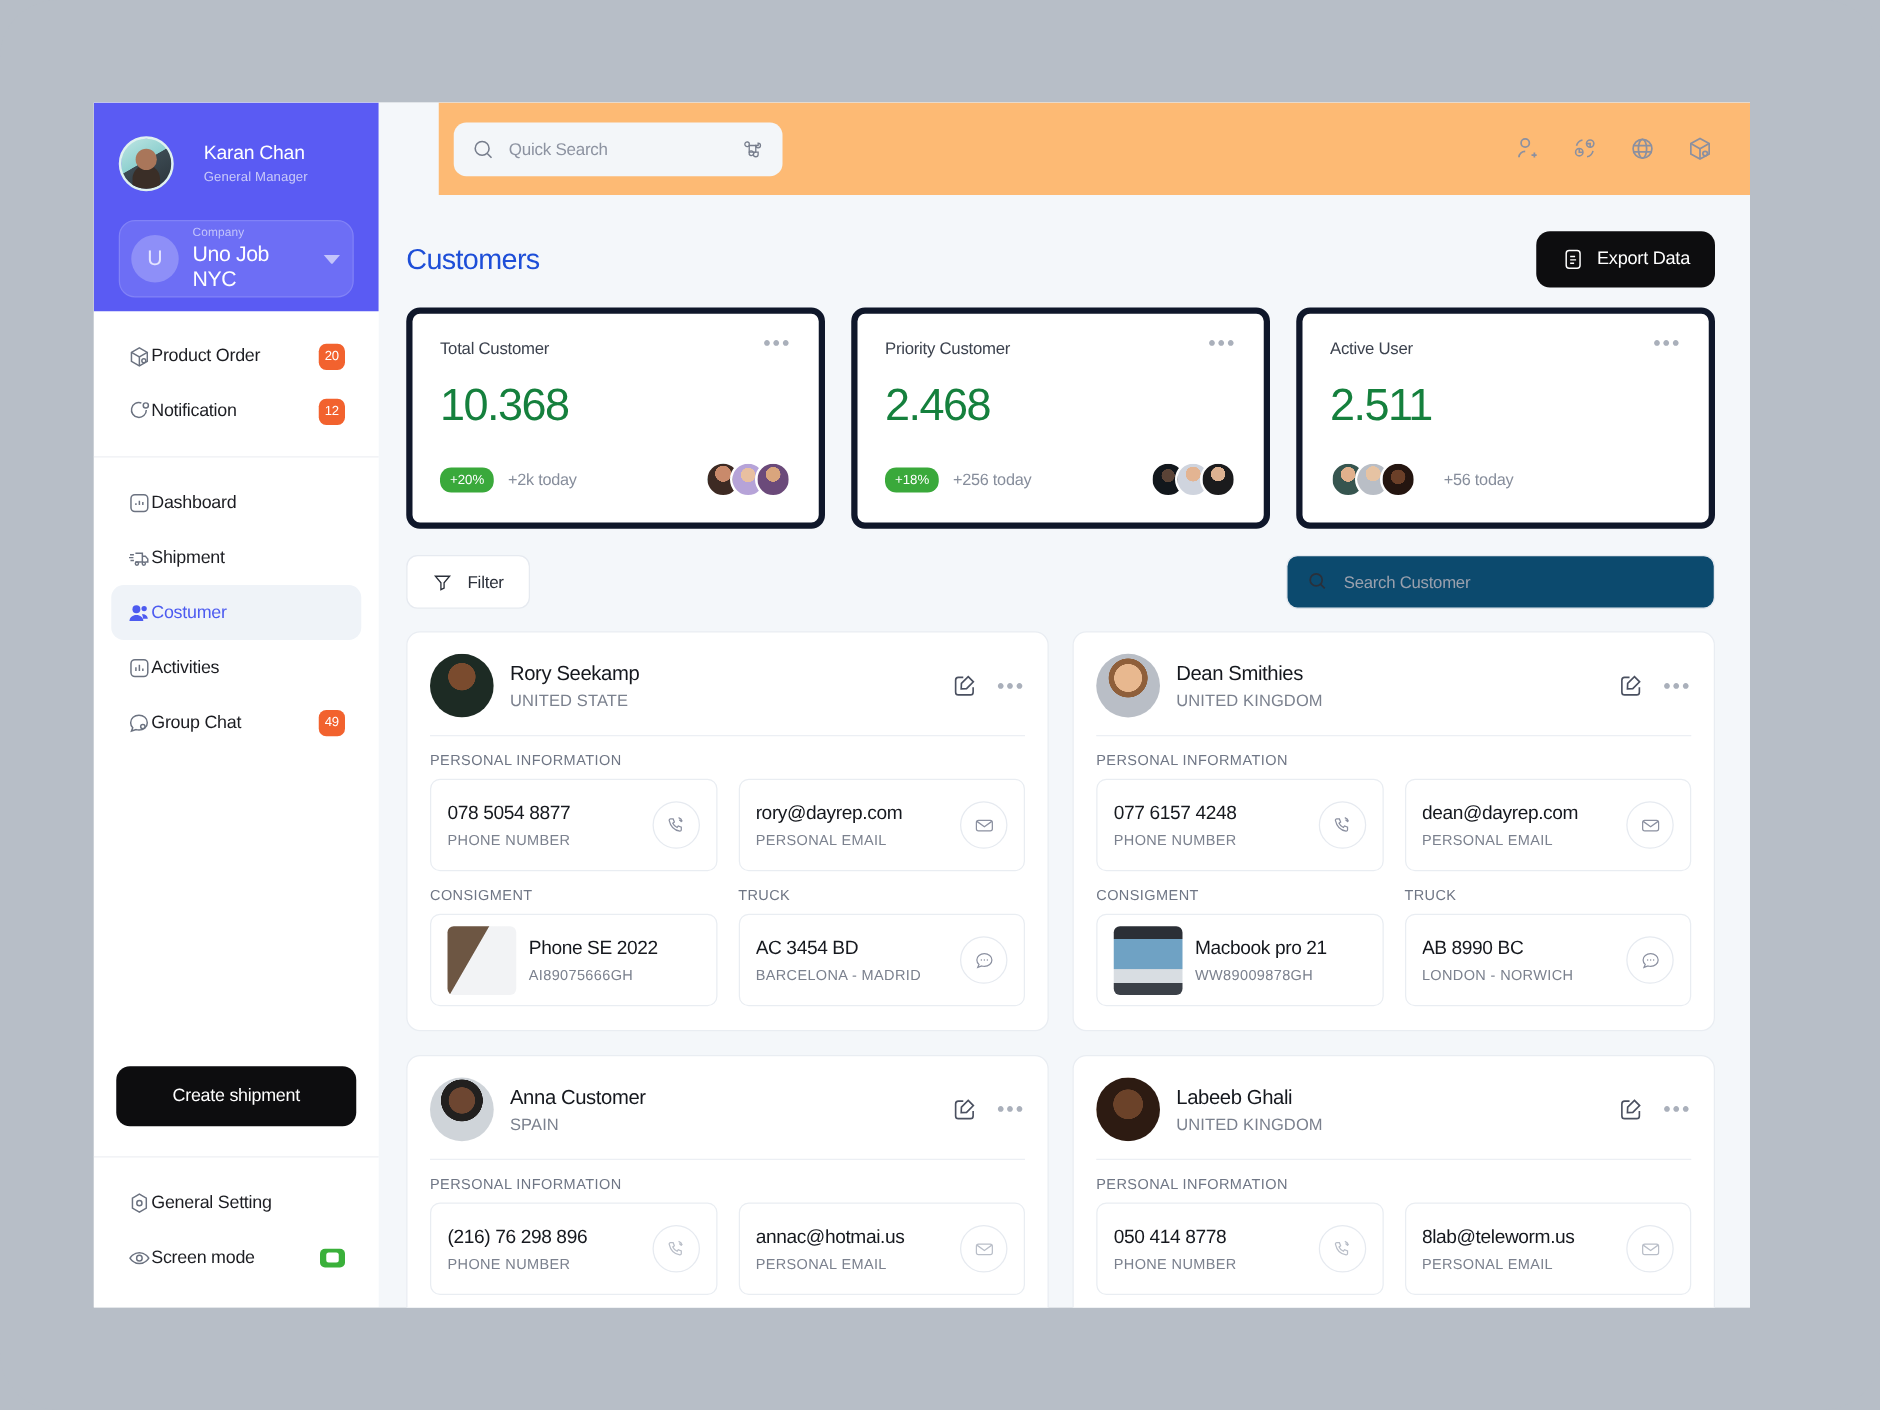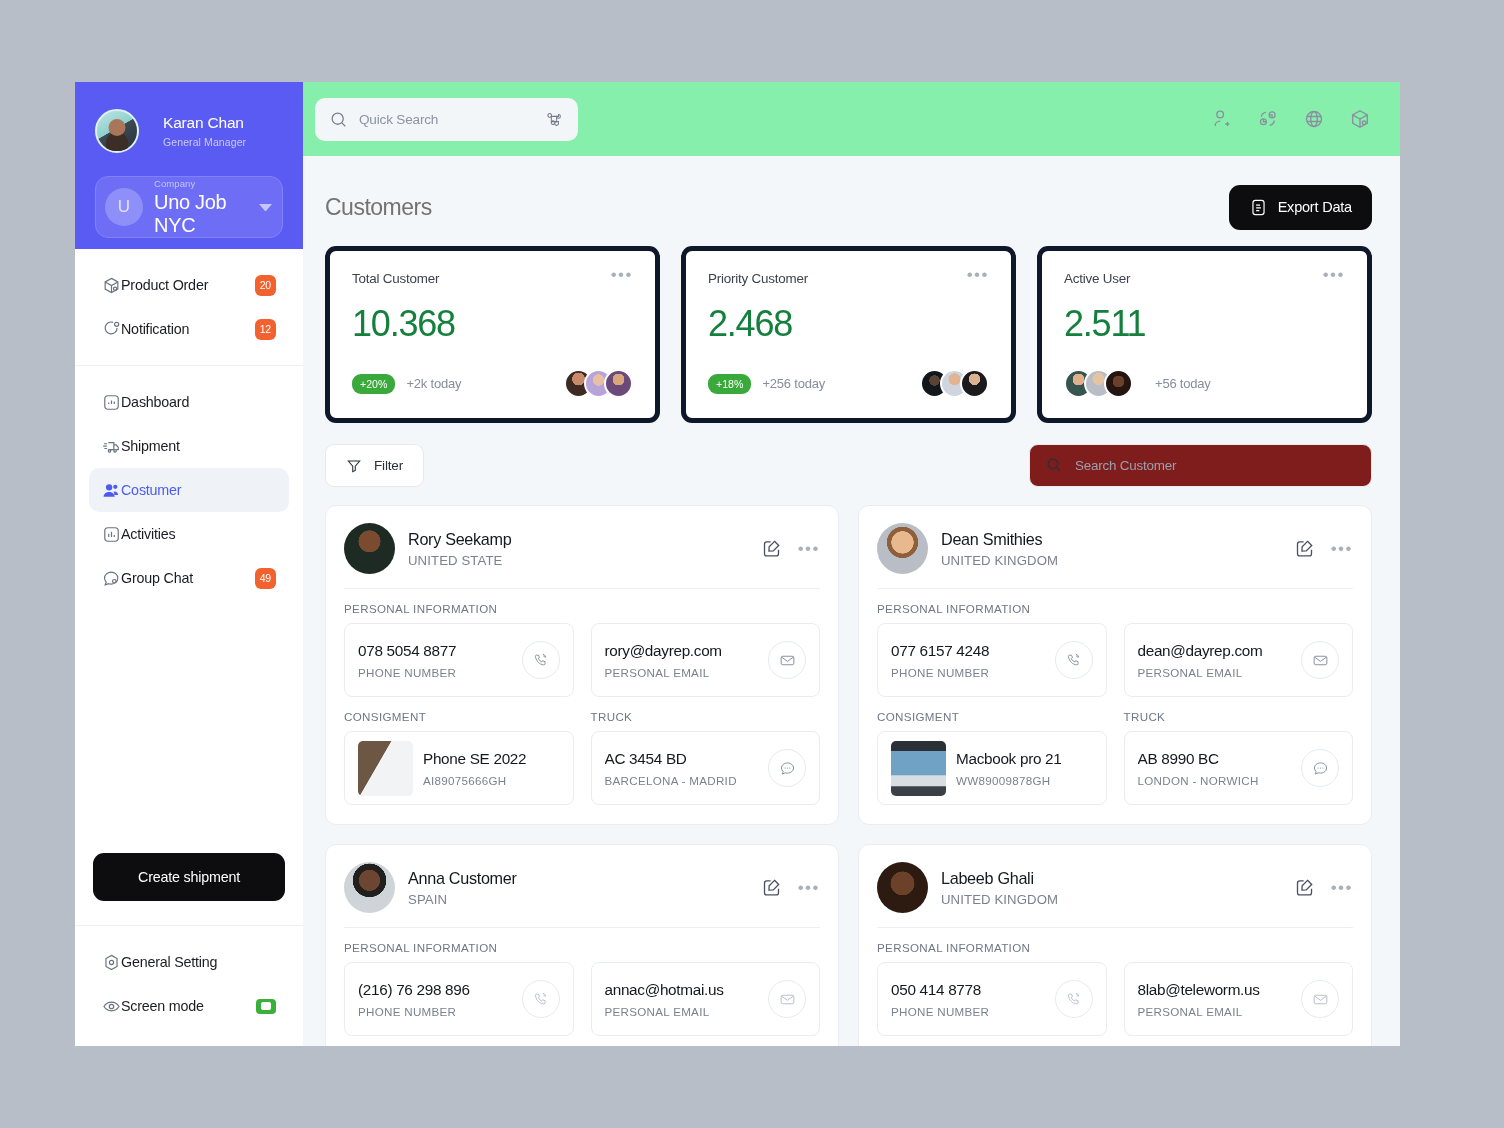--- a/index.html
+++ b/index.html
@@ -78,21 +78,21 @@
   }
   .sb-company-badge {
     width: 38px; height: 38px; border-radius: 50%;
     background: #8e8ff8;
     color: #e4e4ff;
     display:flex; align-items:center; justify-content:center;
     font-size: 17px; flex: 0 0 38px;
   }
   .sb-company-txt { flex: 1; }
   .sb-company-label { font-size: 9.5px; color: #c3c4fb; letter-spacing:0.1px; }
-  .sb-company-name { font-size: 20px; color: #fff; margin-top:2px; letter-spacing:-0.3px; }
+  .sb-company-name { font-size: 17px; color: #fff; margin-top:2px; letter-spacing:-0.3px; }
   .caret {
     width: 0; height: 0; border-left: 6.5px solid transparent;
     border-right: 6.5px solid transparent; border-top: 7px solid #c3c4fb;
     flex: 0 0 13px;
   }
 
   .sb-section { padding: 14px 14px; }
   .sb-divider { height:1px; background:#eef0f4; margin: 0; }
 
   .nav-item {
@@ -132,36 +132,37 @@
   }
 
   
   #main {
     position:absolute; left:228px; top:0;
     width: 1097px; height: 964px;
     background: #f4f7fa;
   }
 
   .topbar {
-    height: 74px; background:#86efac;
+    height: 74px; background:#fdba74;
     display:flex; align-items:center;
     padding: 0 29px 0 12px;
+    margin-left: 48px;
   }
   .quick-search {
     width: 263px; height: 43px; background:#f3f6f9;
     border-radius: 10px; display:flex; align-items:center;
     padding: 0 14px; gap: 11px;
   }
   .qs-text { flex:1; color:#8d93a1; font-size:13.6px; letter-spacing:-0.2px;}
   .topbar-icons { margin-left:auto; display:flex; align-items:center; gap: 24px; }
 
   .content { padding: 26px 28px 0 22px; }
 
   .page-head { display:flex; align-items:center; height: 50px; }
-  .page-title { font-size: 23px; color:#737373; letter-spacing:-0.5px; }
+  .page-title { font-size: 23px; color:#1d4ed8; letter-spacing:-0.5px; }
   .export-btn {
     margin-left:auto; background:#0d0d0f; color:#fff;
     height: 45px; border-radius: 11px;
     display:flex; align-items:center; gap:10px;
     padding: 0 20px; font-size:14.5px; cursor:pointer; letter-spacing:-0.2px;
   }
 
   .stats { display:flex; gap: 21px; margin-top: 14px; }
   .stat-card {
     flex:1; background:#fff; border:5px solid #0f172a;
@@ -189,21 +190,21 @@
 
   .toolbar { display:flex; align-items:center; margin-top: 21px; }
   .filter-btn {
     width: 99px; height: 43px; background:#fff;
     border:1px solid #e6eaf0; border-radius: 9px;
     display:flex; align-items:center; justify-content:center; gap:9px;
     font-size:13.6px; color:#2b303a; cursor:pointer; letter-spacing:-0.2px;
   }
   .cust-search {
     margin-left:auto; width: 343px; height: 43px;
-    background:#7f1d1d; border:1px solid #e6eaf0; border-radius: 9px;
+    background:#0c4a6e; border:1px solid #e6eaf0; border-radius: 9px;
     display:flex; align-items:center; gap: 11px; padding: 0 15px;
   }
   .cust-search .ph { color:#9aa0ad; font-size:13.4px; letter-spacing:-0.2px;}
 
   .cards-grid {
     display:grid; grid-template-columns: 1fr 1fr;
     gap: 19px; margin-top: 18px;
   }
   .cust-card {
     background:#fff; border:1px solid #e9edf2; border-radius: 11px;

